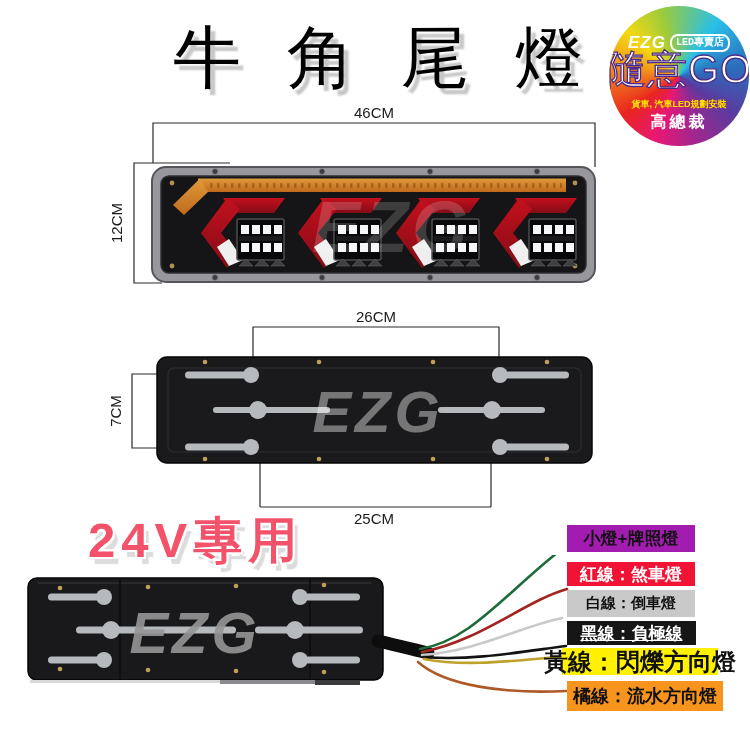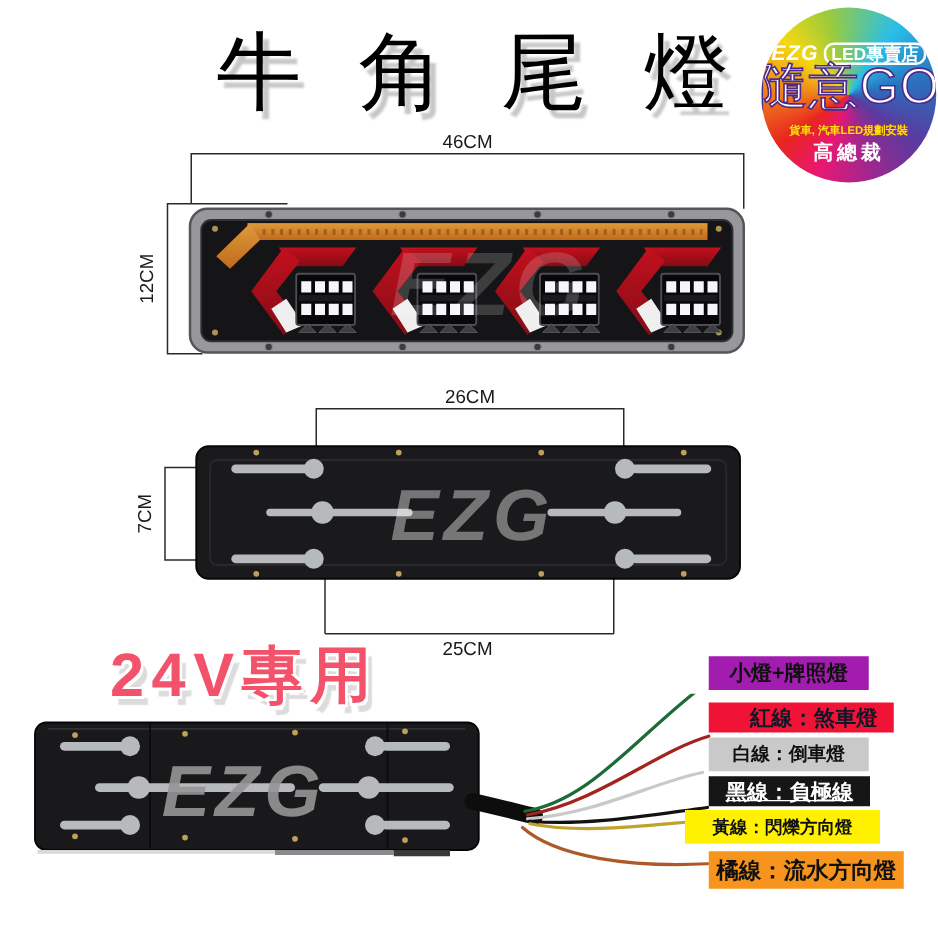--- a/index.html
+++ b/index.html
@@ -20,22 +20,22 @@
   .logo{
     position:absolute;left:609px;top:6px;width:140px;height:140px;border-radius:50%;
     background:conic-gradient(from -15deg at 50% 50%,
       #9ccb3b, #29bfe8 50deg, #2a6fbd 95deg, #5b3a9e 140deg, #a0278f 180deg,
       #e81774 215deg, #e8251f 250deg, #f07c1c 285deg, #f4d812 325deg, #9ccb3b 360deg);
     display:flex;flex-direction:column;align-items:center;justify-content:flex-start;
     padding-top:0;box-sizing:border-box;overflow:hidden;
   }
   .logo-row1{margin-top:27px;display:flex;align-items:center;gap:4px;}
   .logo-ezg{font-size:17px;font-weight:900;font-style:italic;color:#fff;letter-spacing:1px;}
-  .logo-badge{border:2px solid #fff;border-radius:8px;color:#fff;font-size:14px;
-    font-weight:700;padding:0 4px;line-height:14px;white-space:nowrap;}
+  .logo-badge{border:2px solid #fff;border-radius:8px;color:#fff;font-size:10px;
+    font-weight:700;padding:0 4px;line-height:14px;white-space:nowrap;font-family:Liberation Mono, monospace;}
   .logo-store{font-size:40px;line-height:32px;font-weight:400;color:#fff;
     -webkit-text-stroke:1.3px #4b2a8c;letter-spacing:1px;white-space:nowrap;}
   .logo-tagline{font-size:9px;font-weight:700;color:#ffe10a;white-space:nowrap;
     text-shadow:0 0 1px #c03018;margin-top:13px;}
   .logo-owner{font-size:16px;font-weight:700;color:#fff;letter-spacing:3px;margin-top:1px;}
 
   
   .fig{position:absolute;}
 
   
@@ -48,21 +48,21 @@
 
   
   .wire-label{
     position:absolute;display:flex;align-items:center;justify-content:center;
     font-weight:700;color:#101010;white-space:nowrap;
   }
   .wl-0{left:567px;top:525px;width:128px;height:27px;font-size:17px;}
   .wl-1{left:567px;top:562px;width:128px;height:24px;font-size:17px;}
   .wl-2{left:567px;top:590px;width:128px;height:27px;font-size:15px;}
   .wl-3{left:567px;top:621px;width:129px;height:24px;font-size:17px;text-decoration:underline;}
-  .wl-4{left:548px;top:648px;width:156px;height:27px;font-size:14px;}
+  .wl-4{left:562px;top:648px;width:156px;height:27px;font-size:24px;}
   .wl-5{left:567px;top:681px;width:156px;height:30px;font-size:18px;}
 
   svg text{font-family:"Liberation Sans", sans-serif;}
 </style>
 </head>
 <body>
 
 <div class="stage">
 
   <div class="main-title">牛角尾燈</div>
@@ -234,19 +234,19 @@
       <path d="M420,649 C470,641 505,594 557,553" stroke="#1d6b38"></path>
       <path d="M422,652 C480,641 525,601 567,589" stroke="#a1241f"></path>
       <path d="M422,655 C478,651 522,626 562,618" stroke="#c9c9c9"></path>
       <path d="M424,657 C470,661 520,652 566,646" stroke="#121212"></path>
       <path d="M424,659 C470,668 525,659 571,656" stroke="#bfa12b"></path>
       <path d="M418,662 C445,686 505,694 566,691" stroke="#ad5a28"></path>
     </g>
   </svg>
 
   <div class="wire-label wl-0" style="background: #a21caf; color: rgb(16, 16, 16);">小燈+牌照燈</div>
-  <div class="wire-label wl-1" style="background: rgb(241, 19, 54); color: #0f172a; padding-left: 20px;">紅線：煞車燈</div>
+  <div class="wire-label wl-1" style="background: rgb(241, 19, 54); color: #ffffff;">紅線：煞車燈</div>
   <div class="wire-label wl-2" style="background: rgb(201, 201, 201); color: rgb(16, 16, 16);">白線：倒車燈</div>
   <div class="wire-label wl-3" style="background: rgb(22, 22, 22); color: rgb(255, 255, 255);">黑線：負極線</div>
   <div class="wire-label wl-4" style="background: rgb(255, 241, 0); color: rgb(16, 16, 16);">黃線：閃爍方向燈</div>
   <div class="wire-label wl-5" style="background: rgb(247, 148, 29); color: rgb(16, 16, 16);">橘線：流水方向燈</div>
 
 </div>
 
 </body></html>

